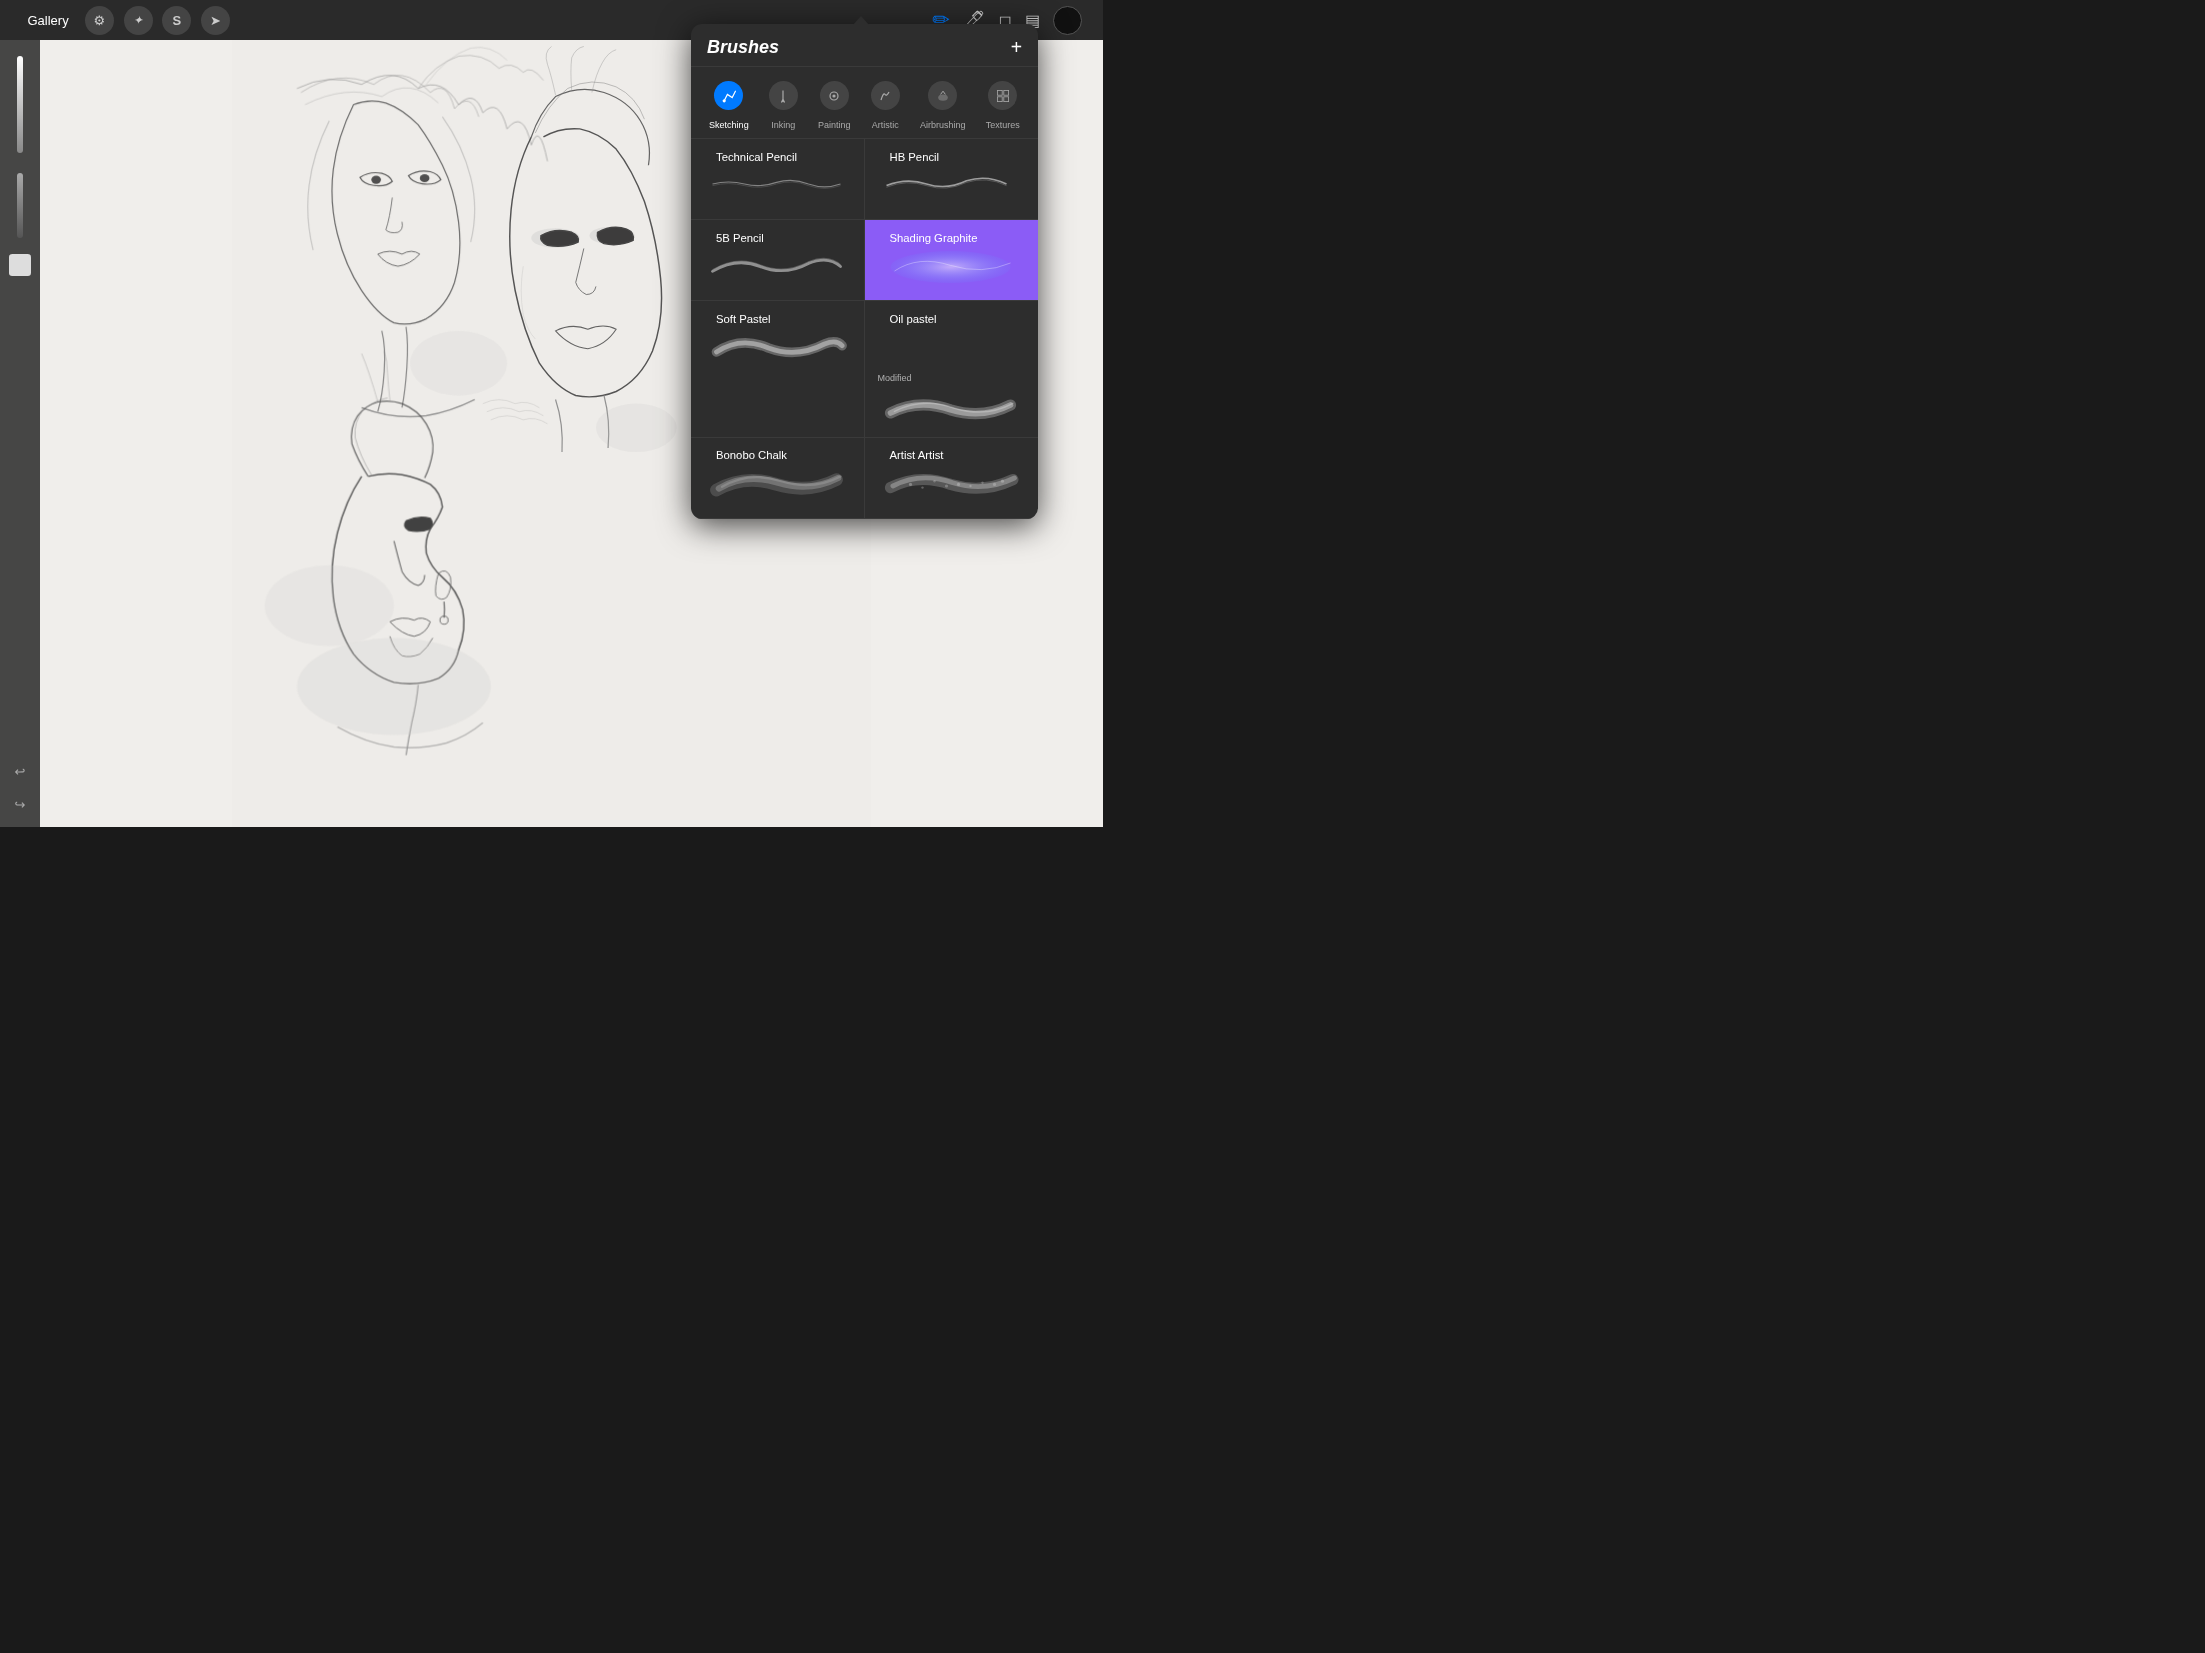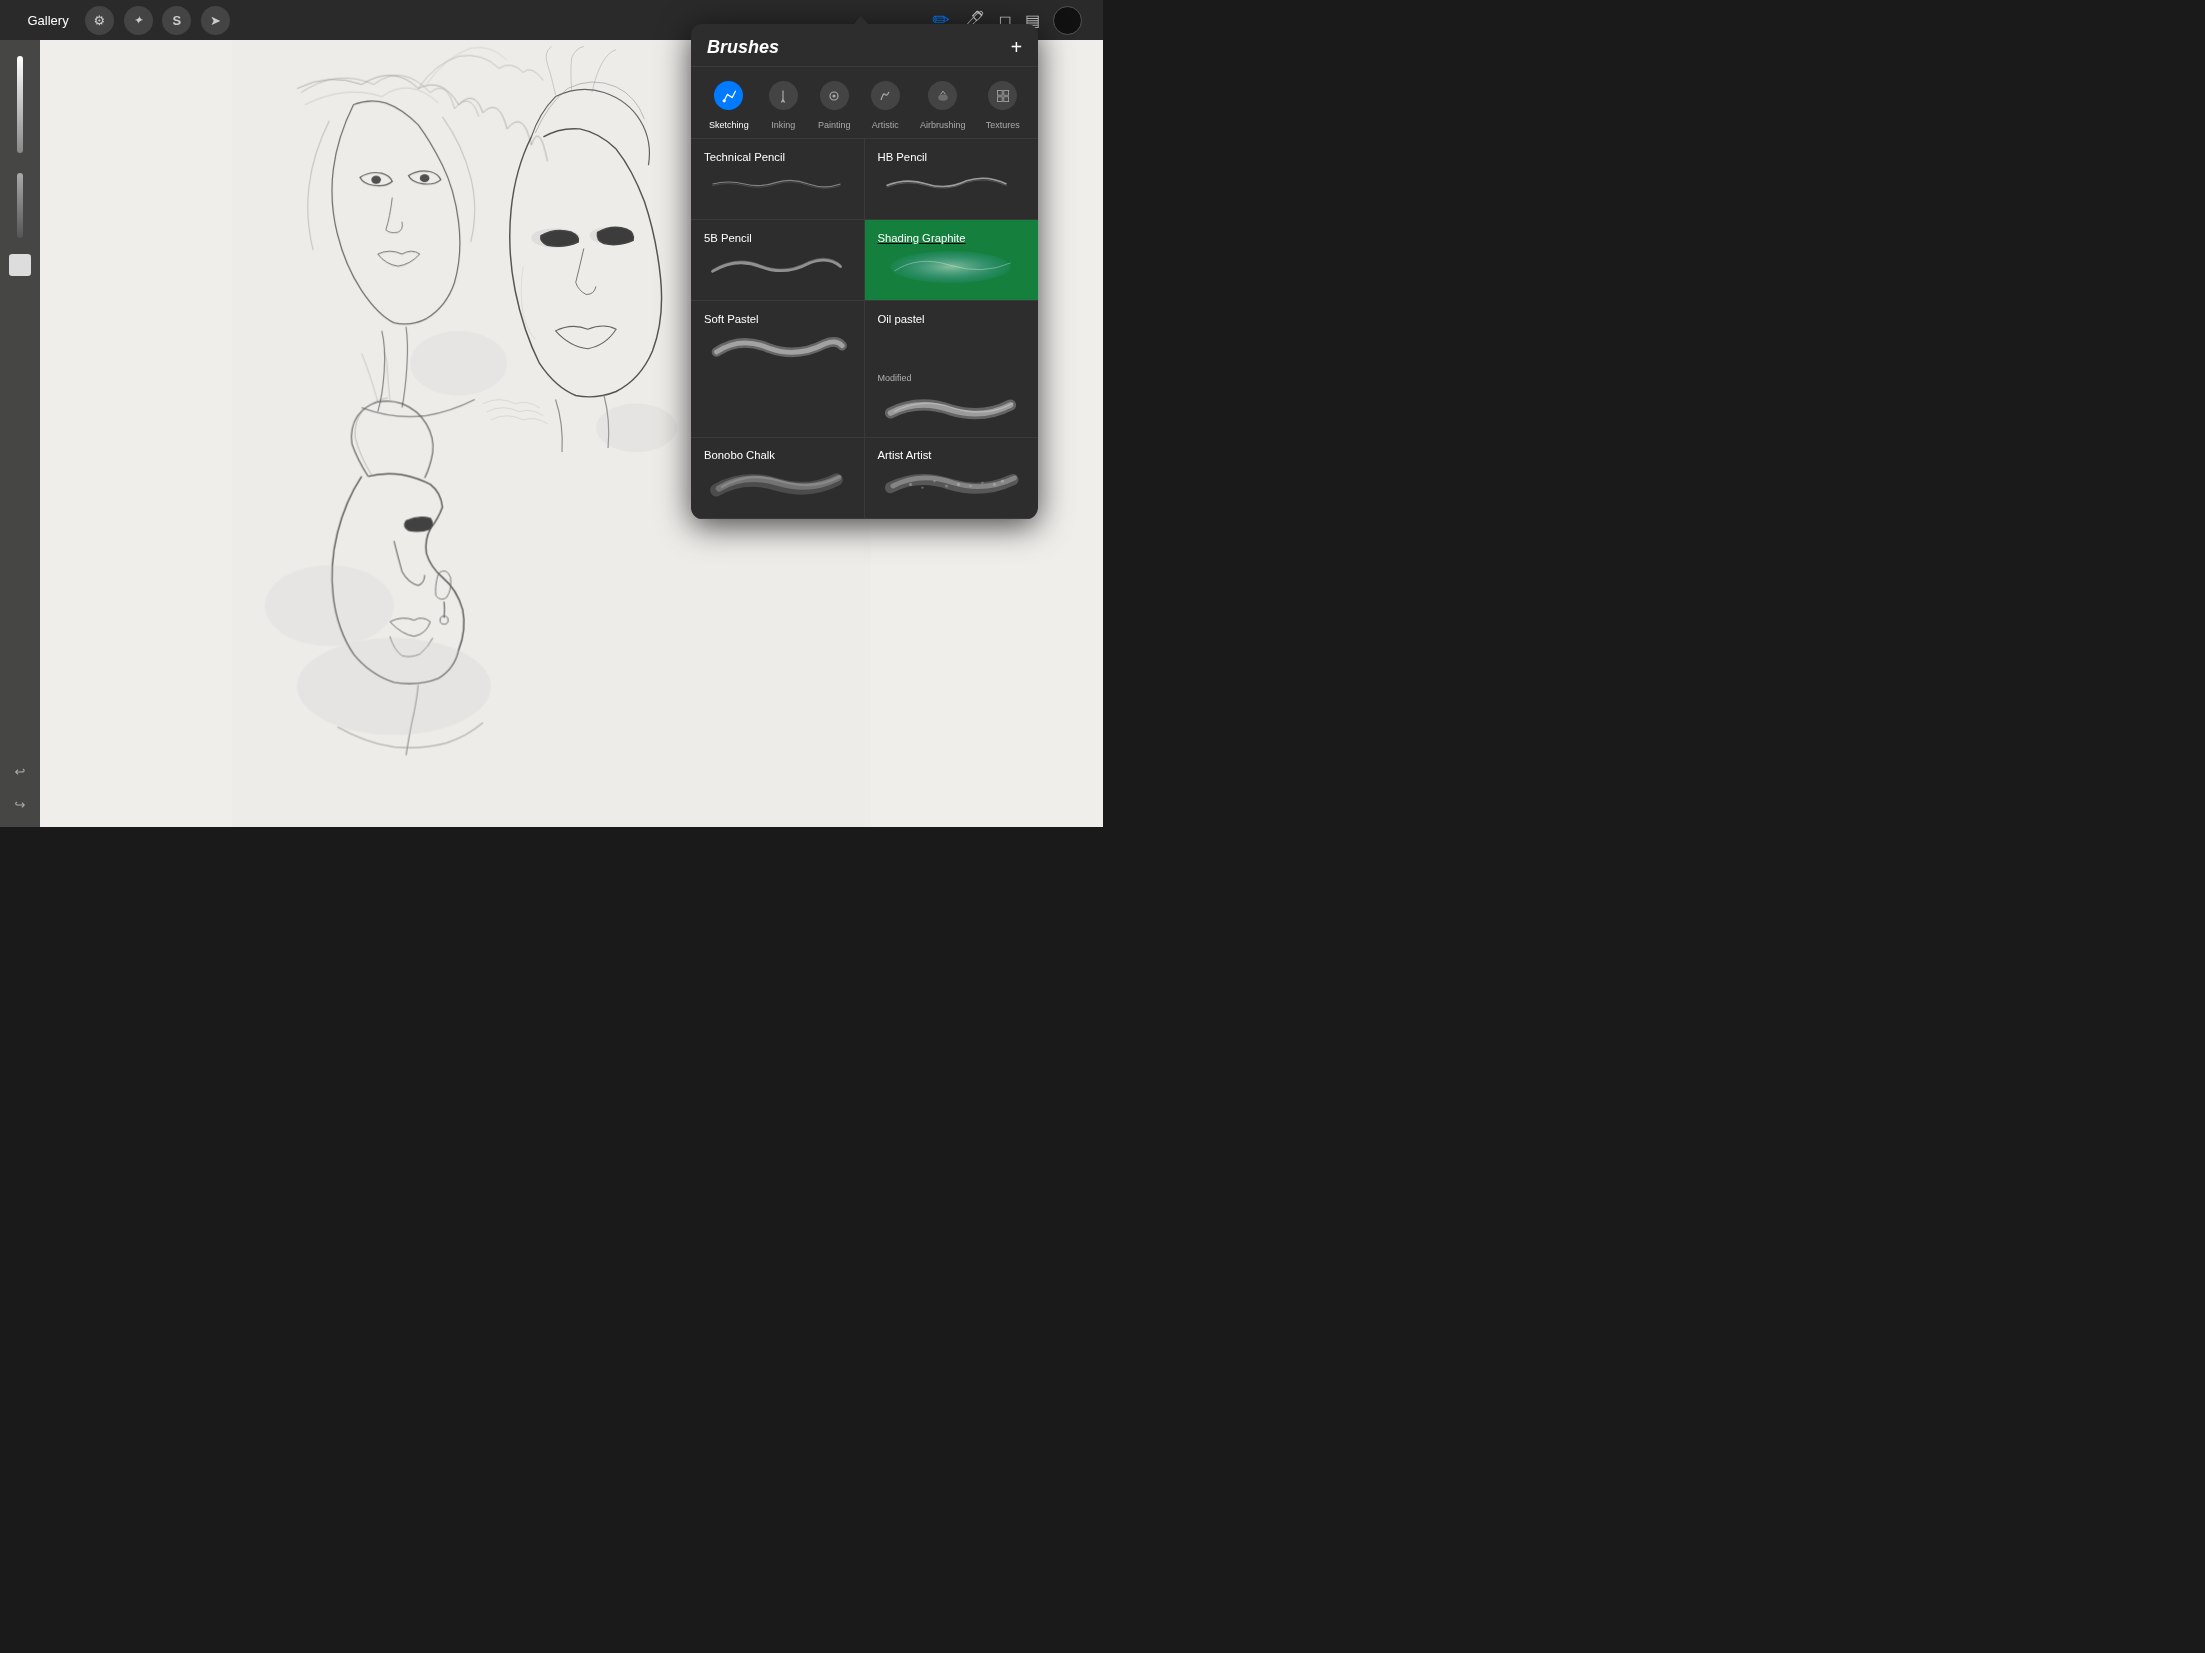--- a/index.html
+++ b/index.html
@@ -250,20 +250,21 @@
 
     .brush-item.selected {
       background: #007aff;
     }
 
     .brush-name {
       color: #ffffff;
       font-size: 11.3px;
       font-weight: 400;
       margin-bottom: 3.2px;
+      margin-left: 12px;
     }
 
     .brush-sub {
       color: rgba(255,255,255,0.6);
       font-size: 9px;
       margin-bottom: 6.5px;
       margin-top: 48px;
     }
 
     .brush-stroke {
@@ -520,21 +521,21 @@
     <div class="brush-item">
       <div class="brush-name">5B Pencil</div>
       <div class="brush-stroke">
         <svg width="145" height="32" viewBox="0 0 180 40">
           <path d="M10,28 Q40,10 70,22 Q100,34 130,18 Q155,8 170,22" stroke="#bbb" stroke-width="3.5" fill="none" opacity="0.7" stroke-linecap="round"></path>
           <path d="M10,26 Q40,8 70,20 Q100,32 130,16 Q155,6 170,20" stroke="#999" stroke-width="1.5" fill="none" opacity="0.4"></path>
         </svg>
       </div>
     </div>
 
-    <div class="brush-item selected" style="border-right:none; background:#15803d;text-decoration:underline;">
+    <div class="brush-item selected" style="border-right:none; background:#8b5cf6;">
       <div class="brush-name">Shading Graphite</div>
       <div class="brush-stroke">
         <svg width="145" height="44" viewBox="0 0 180 55">
           <defs>
             <radialGradient id="sg" cx="50%" cy="50%" r="50%">
               <stop offset="0%" stop-color="#fff" stop-opacity="0.6"></stop>
               <stop offset="100%" stop-color="#5af" stop-opacity="0.1"></stop>
             </radialGradient>
           </defs>
           <ellipse cx="90" cy="30" rx="75" ry="20" fill="url(#sg)" opacity="0.8"></ellipse>

